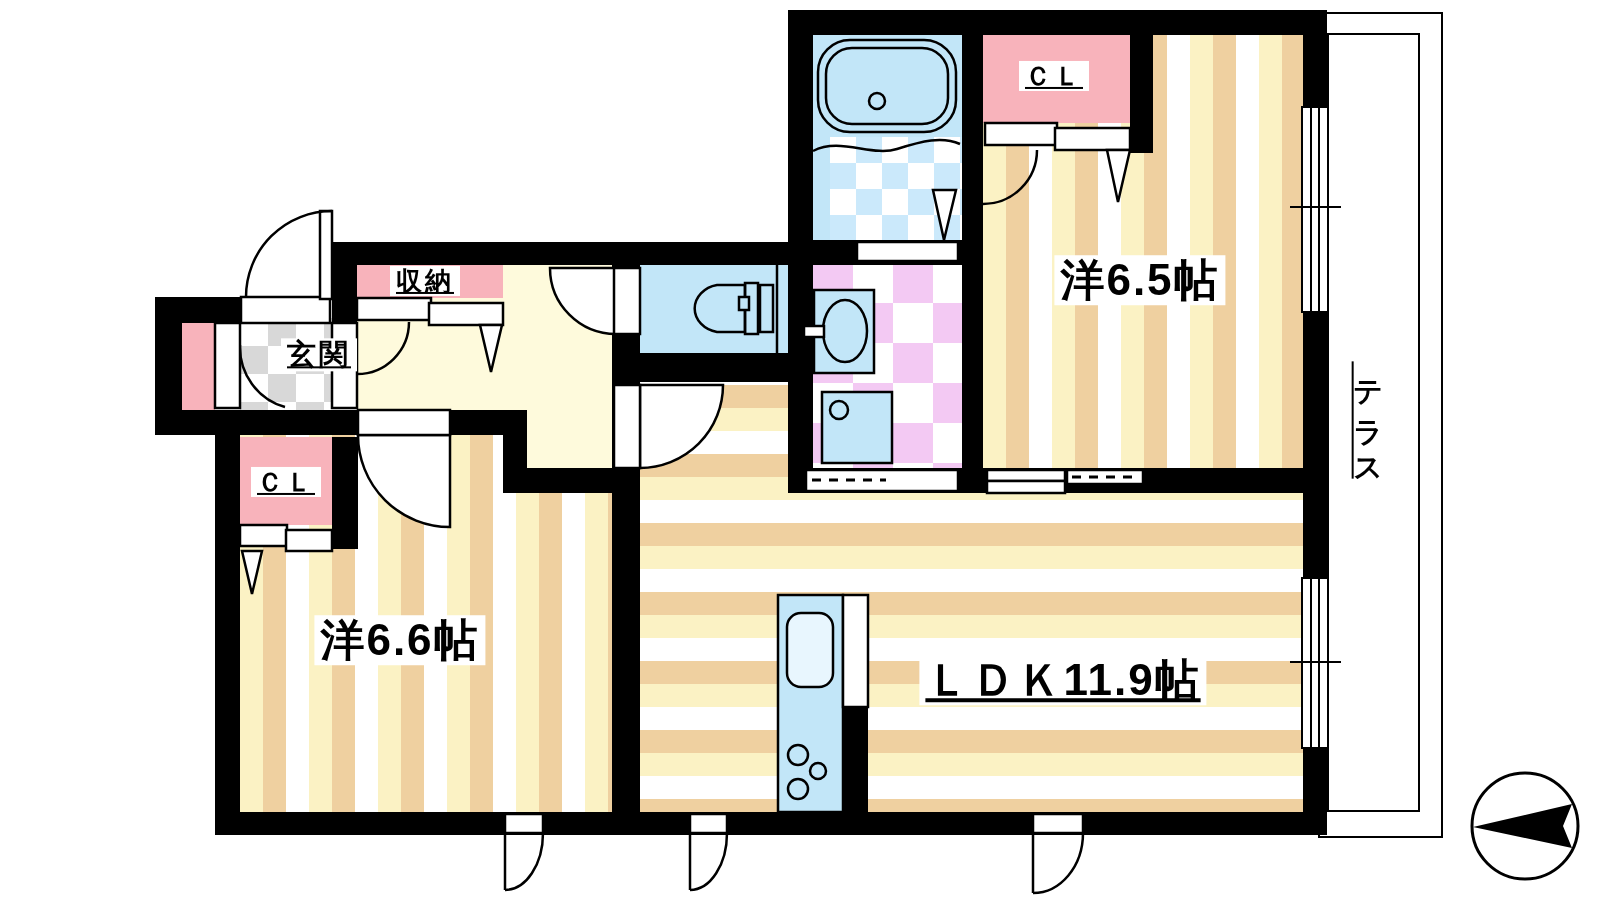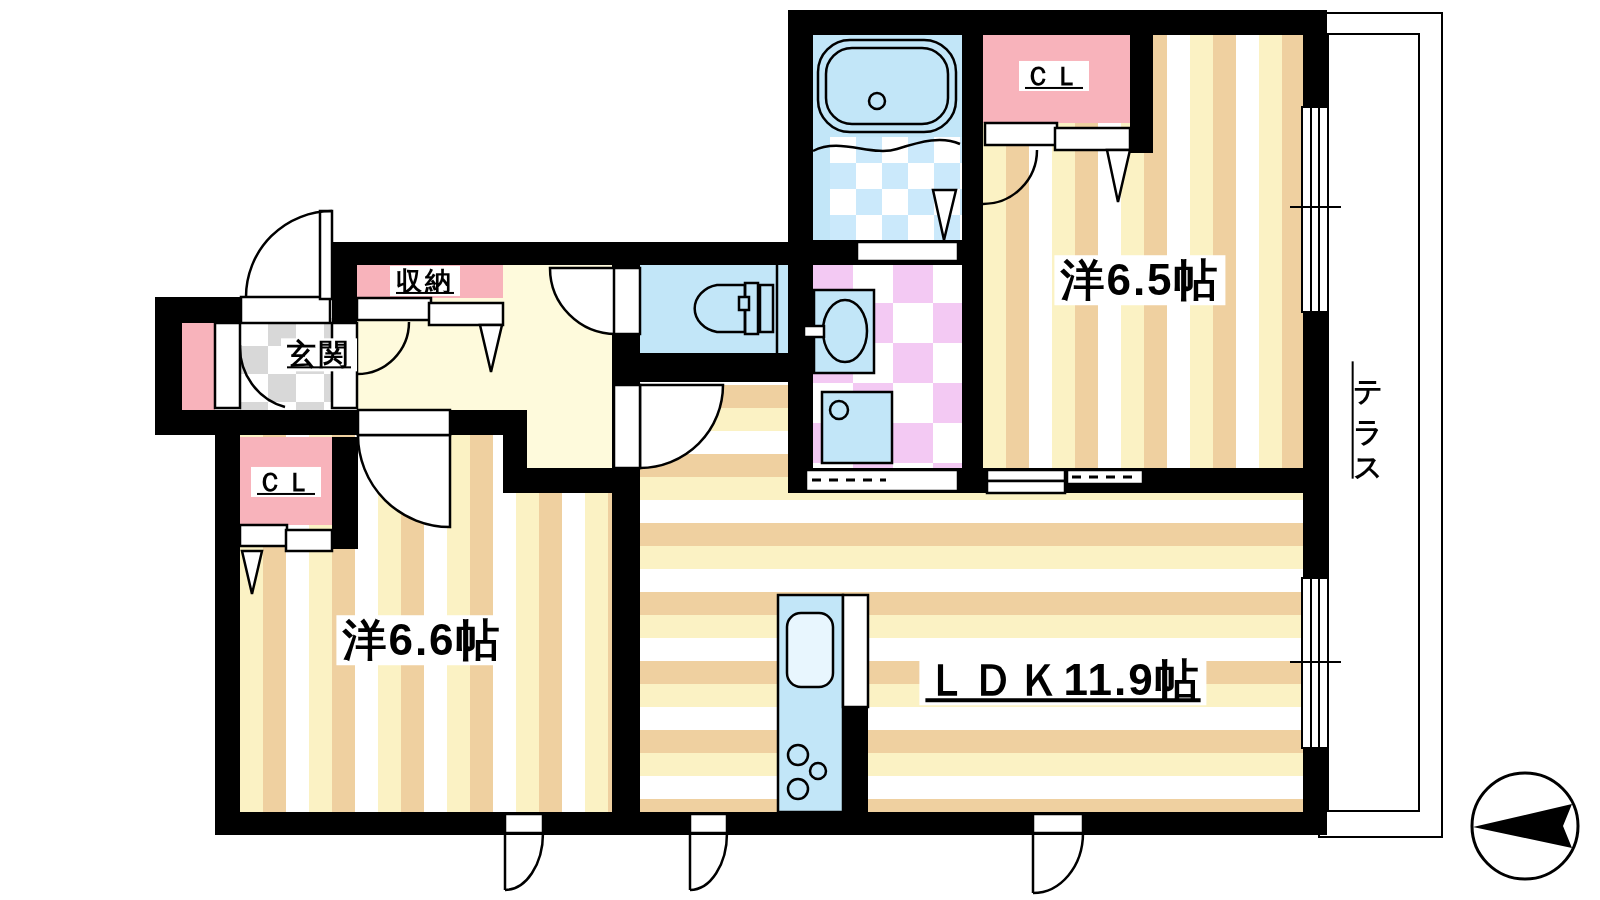--- a/index.html
+++ b/index.html
@@ -198,17 +198,17 @@
       <circle cx="1525" cy="826" r="53" fill="none" stroke="#000" stroke-width="3"></circle>
       <polygon points="1473,827 1572,804 1563,826 1572,848" fill="#000"></polygon>
     </g>
   </svg>
 
   <div class="label small" style="left:292px;top:355px;margin-left:27px;">玄関</div>
   <div class="label small" style="left:425px;top:281px;font-size:26px;">収納</div>
   <div class="label small" style="left:286px;top:482px;font-size:26px;">ＣＬ</div>
   <div class="label small" style="left:1054px;top:76px;font-size:26px;">ＣＬ</div>
   <div class="label big" style="left:1140px;top:280px;">洋6.5帖</div>
-  <div class="label big" style="left:422px;top:640px;">洋6.6帖</div>
+  <div class="label big" style="left:400px;top:640px;">洋6.6帖</div>
   <div class="label big" style="left:1063px;top:680px;text-decoration:underline;">ＬＤＫ11.9帖</div>
   <div class="label small nobg vertical" style="left:1368px;top:420px;">テラス</div>
 
 </div>
 
 </body></html>

